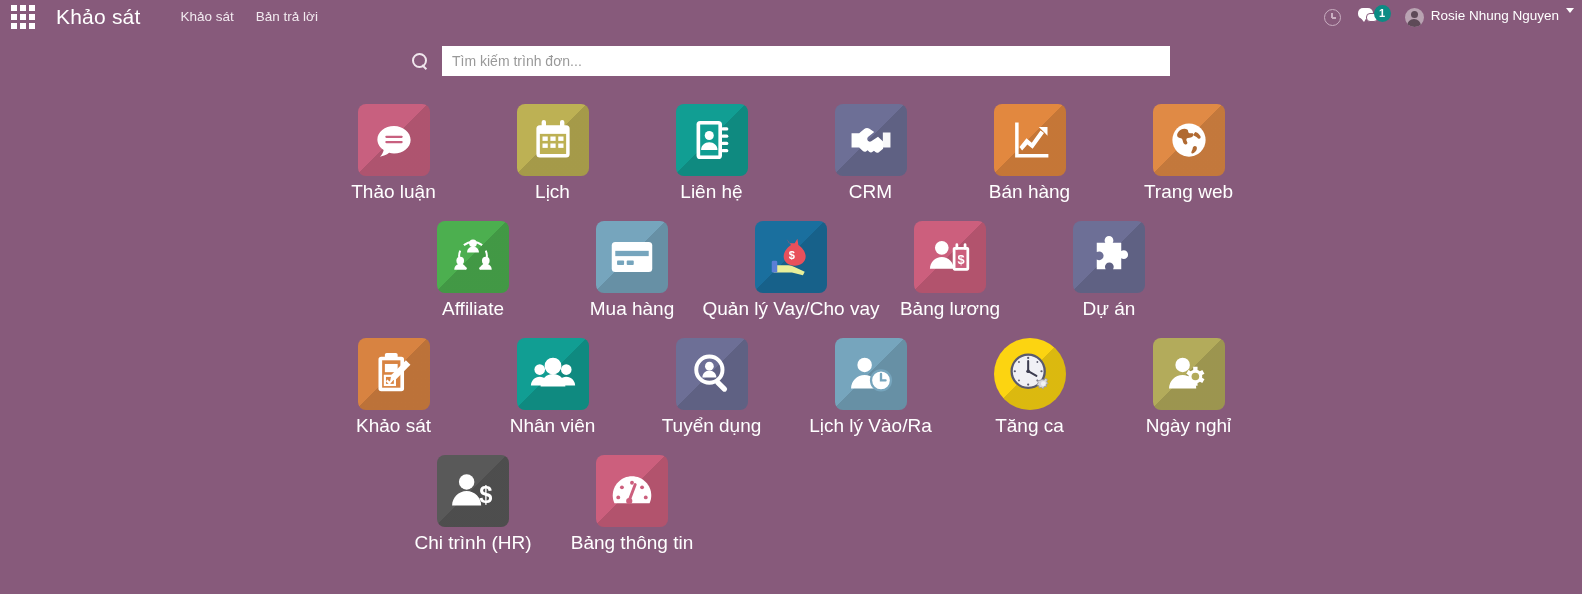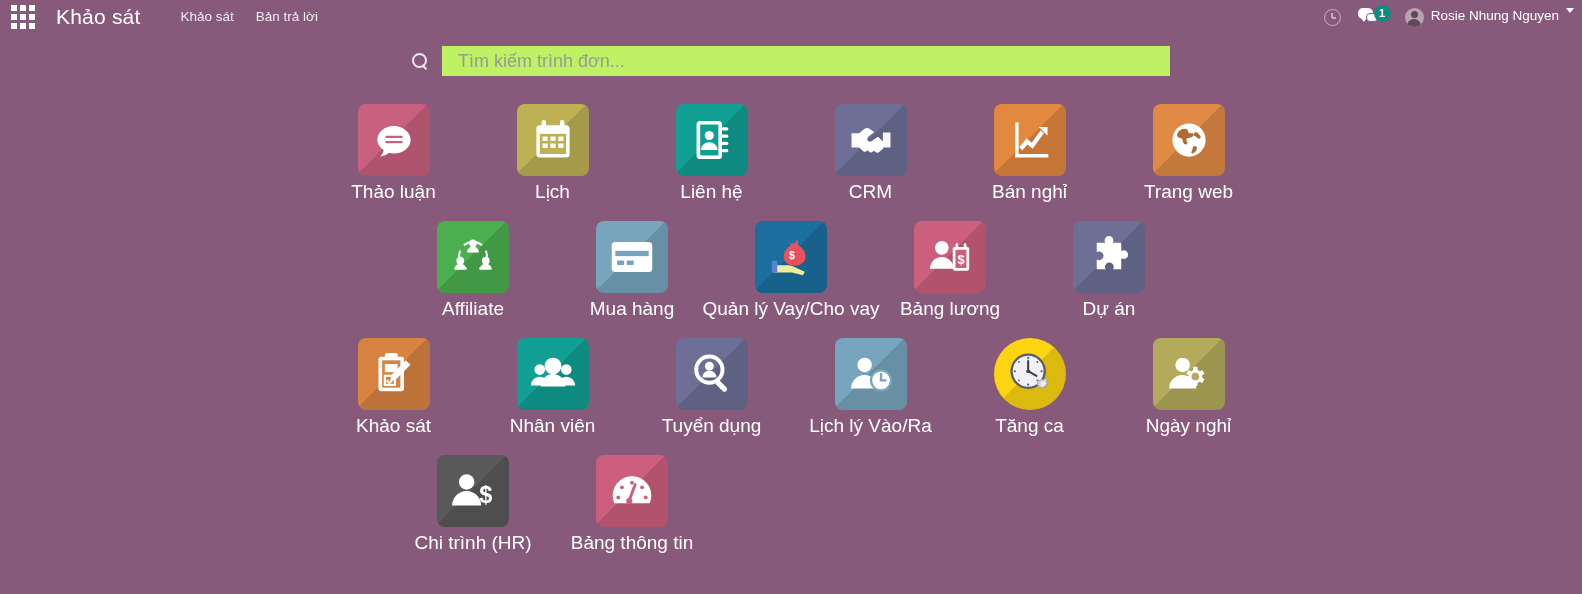--- a/index.html
+++ b/index.html
@@ -117,23 +117,23 @@
     content: ""; position: absolute; left: 0; top: 0;
     width: 11px; height: 11px; border: 2.2px solid #f0e7ed; border-radius: 50%;
   }
   .search-icon::after {
     content: ""; position: absolute; left: 10px; top: 11px;
     width: 6px; height: 2.4px; background: #f0e7ed;
     transform: rotate(45deg); transform-origin: left center;
   }
   .search-input {
     width: 728px; height: 30px;
-    background: #bef264; border: none; outline: none;
-    padding: 0 16px;
-    font-size: 18px; color: #444;
+    background: #ffffff; border: none; outline: none;
+    padding: 0 10px;
+    font-size: 14px; color: #444;
     font-family: "Liberation Sans", sans-serif;
   }
   .search-input::placeholder { color: #999; }
 
   
   .apps-area { padding-top: 16px; }
   .app-row {
     display: flex;
     justify-content: center;
     gap: 0;
@@ -291,21 +291,21 @@
       </div>
       <div class="app-cell">
         <div class="app-icon" style="background: rgb(226, 136, 63);">
           <svg width="42" height="42" viewBox="0 0 48 48">
             <path fill="#ffffff" d="M7 4h4v36h34v4H7z"></path>
             <path fill="#ffffff" d="M12 32l8-10 6 5 10-14 4 3-13 18-6-5-6 7z"></path>
             <path fill="#ffffff" d="M34 9h10v10l-3.5-3.5L34 9z"></path>
           </svg>
           <span class="shade"></span>
         </div>
-        <div class="app-label">Bán nghỉ</div>
+        <div class="app-label">Bán hàng</div>
       </div>
       <div class="app-cell">
         <div class="app-icon" style="background: rgb(224, 138, 69);">
           <svg width="42" height="42" viewBox="0 0 48 48">
             <circle cx="24" cy="24" r="19" fill="#ffffff"></circle>
             <path fill="#b06a32" d="M15 12c2-1 5-1.5 7 0 1.5 1.2.5 3 2 4s4-.5 5 1-1 3.5-3 4-4.5 0-5 2 2 3 1 5-3.5 1-4.5-1-.5-4-2.5-5-4-.5-4.5-3 2.5-6 4.5-7zm17 3c2 .5 4 2.5 5 4.5s-.5 3.5-2 3-2-2-3.5-2.5-2.5-1-2-2.5 1.5-2.8 2.5-2.5zm-2 16c1.5-.5 3 .5 3 2s-.5 3-2 4.5-3 2.5-4 1.5.5-3 1-4.5 0-3 2-3.5z"></path>
           </svg>
           <span class="shade"></span>
         </div>
         <div class="app-label">Trang web</div>

